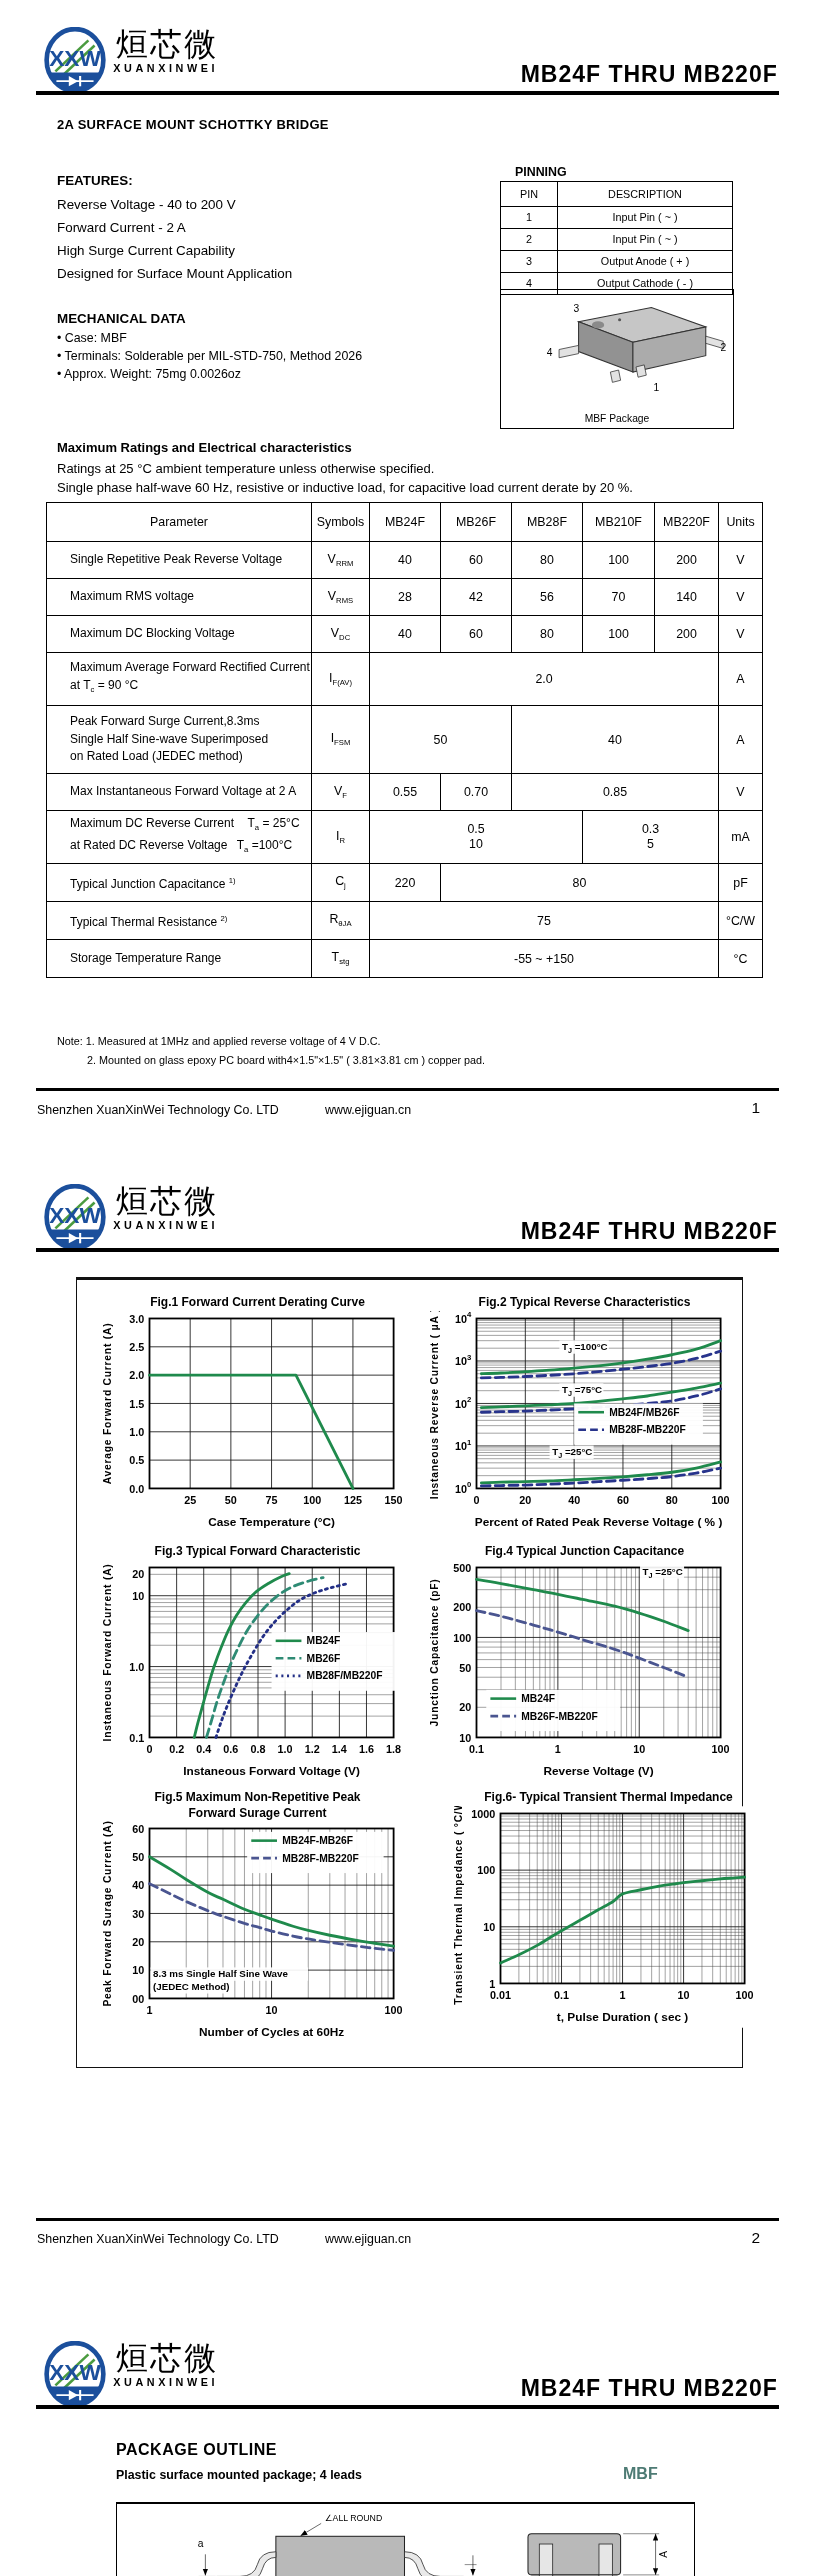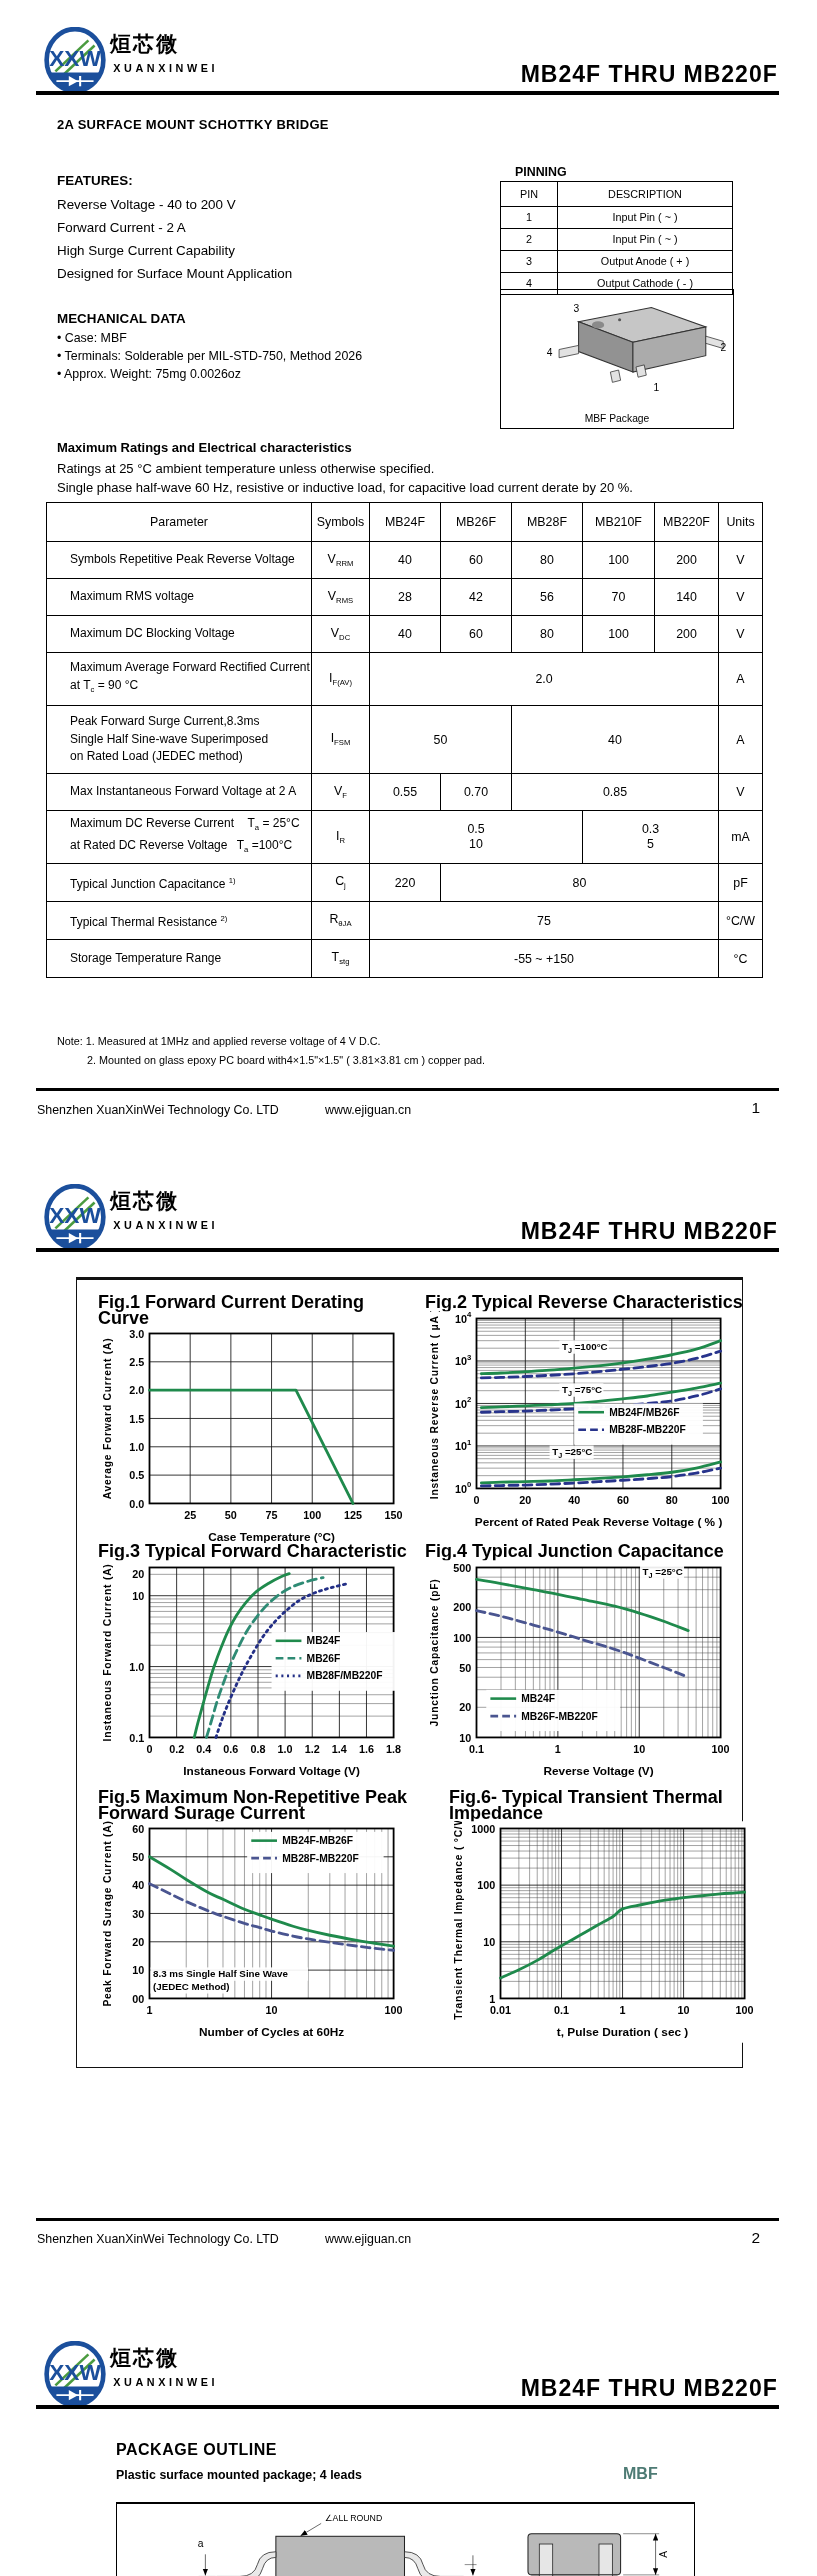--- a/index.html
+++ b/index.html
@@ -1,20 +1,20 @@
 <!DOCTYPE html>
 <html style="font-size:8.2px"><head>
 <meta charset="utf-8">
 <style>
   html,body{margin:0;padding:0;background:#888;}
   body{width:818px;font-family:"Liberation Sans",sans-serif;color:#000;}
   .page{position:relative;width:818px;height:1157px;background:#fff;overflow:hidden;}
   
   .logo{position:absolute;left:44px;top:27px;display:flex;align-items:flex-start;}
-  .logo-cjk{font-size:21px;font-weight:bold;line-height:34px;letter-spacing:2.1px;margin-left:3px;}
+  .logo-cjk{font-size:32px;font-weight:normal;line-height:34px;letter-spacing:2.1px;margin-left:9px;}
   .logo-en{font-size:10.8px;font-weight:bold;letter-spacing:3.6px;margin-left:6.2px;margin-top:1px;}
   .head-title{position:absolute;right:40px;top:60px;font-size:24px;font-weight:bold;letter-spacing:1px;transform:scaleX(.96);transform-origin:right;}
   .head-rule{position:absolute;left:36px;right:39px;top:91px;height:3.6px;background:#000;}
   .foot-rule{position:absolute;left:36px;right:39px;height:3.1px;background:#000;}
   .foot-company{position:absolute;left:37px;font-size:12.4px;}
   .foot-site{position:absolute;left:325px;font-size:12.4px;}
   .foot-page{position:absolute;right:58px;font-size:15.5px;}
   
   .subtitle{position:absolute;left:57px;top:117px;font-size:13px;font-weight:bold;letter-spacing:0.3px;}
   .h-feat{position:absolute;left:57px;top:173px;font-size:13.4px;font-weight:bold;}
@@ -34,21 +34,21 @@
   .ratings td.param{text-align:left;padding-left:23px;font-size:12px;line-height:17.5px;}
   .ratings tr.hd td{font-size:12.4px;font-weight:normal;border-bottom:1.5px solid #000;border-radius:16px;}
   .ratings .sym{font-size:12.4px;text-align:center;}
   .ratings sub{font-size:7.7px;}
   .ratings sup{font-size:7.7px;}
   .stack2 div{line-height:15.5px;}
   .notes{position:absolute;font-size:10.8px;}
   
   .figbox{position:absolute;left:76px;top:120px;width:665px;height:787px;border:1.5px solid #111;border-top-width:3.1px;background:#fff;}
   .fig{position:absolute;width:319px;}
-  .fig-title{font-size:18px;font-weight:bold;line-height:15.5px;}
+  .fig-title{font-size:12px;font-weight:bold;text-align:center;line-height:15.5px;}
   
   .h-outline{position:absolute;left:116px;top:127px;font-size:16px;font-weight:bold;letter-spacing:0.5px;}
   .h-osub{position:absolute;left:116px;top:154px;font-size:12.4px;font-weight:bold;}
   .mbf-name{position:absolute;left:623px;top:151px;font-size:16px;font-weight:bold;color:#4e7b74;}
   .outbox{position:absolute;left:116px;top:188px;width:577px;height:523px;border:1px solid #000;border-top-width:2.6px;}
   svg text{font-family:"Liberation Sans",sans-serif;}
 </style>
 </head>
 <body>
 
@@ -155,21 +155,21 @@
       <td>Parameter</td>
       <td>Symbols</td>
       <td>MB24F</td>
       <td>MB26F</td>
       <td>MB28F</td>
       <td>MB210F</td>
       <td>MB220F</td>
       <td>Units</td>
     </tr>
     <tr style="height:37px">
-      <td class="param">Symbols Repetitive Peak Reverse Voltage</td>
+      <td class="param">Single Repetitive Peak Reverse Voltage</td>
       <td class="sym"><span>V</span><sub>RRM</sub></td>
       <td>40</td>
       <td>60</td>
       <td>80</td>
       <td>100</td>
       <td>200</td>
       <td>V</td>
     </tr>
     <tr style="height:37px">
       <td class="param">Maximum RMS voltage</td>

